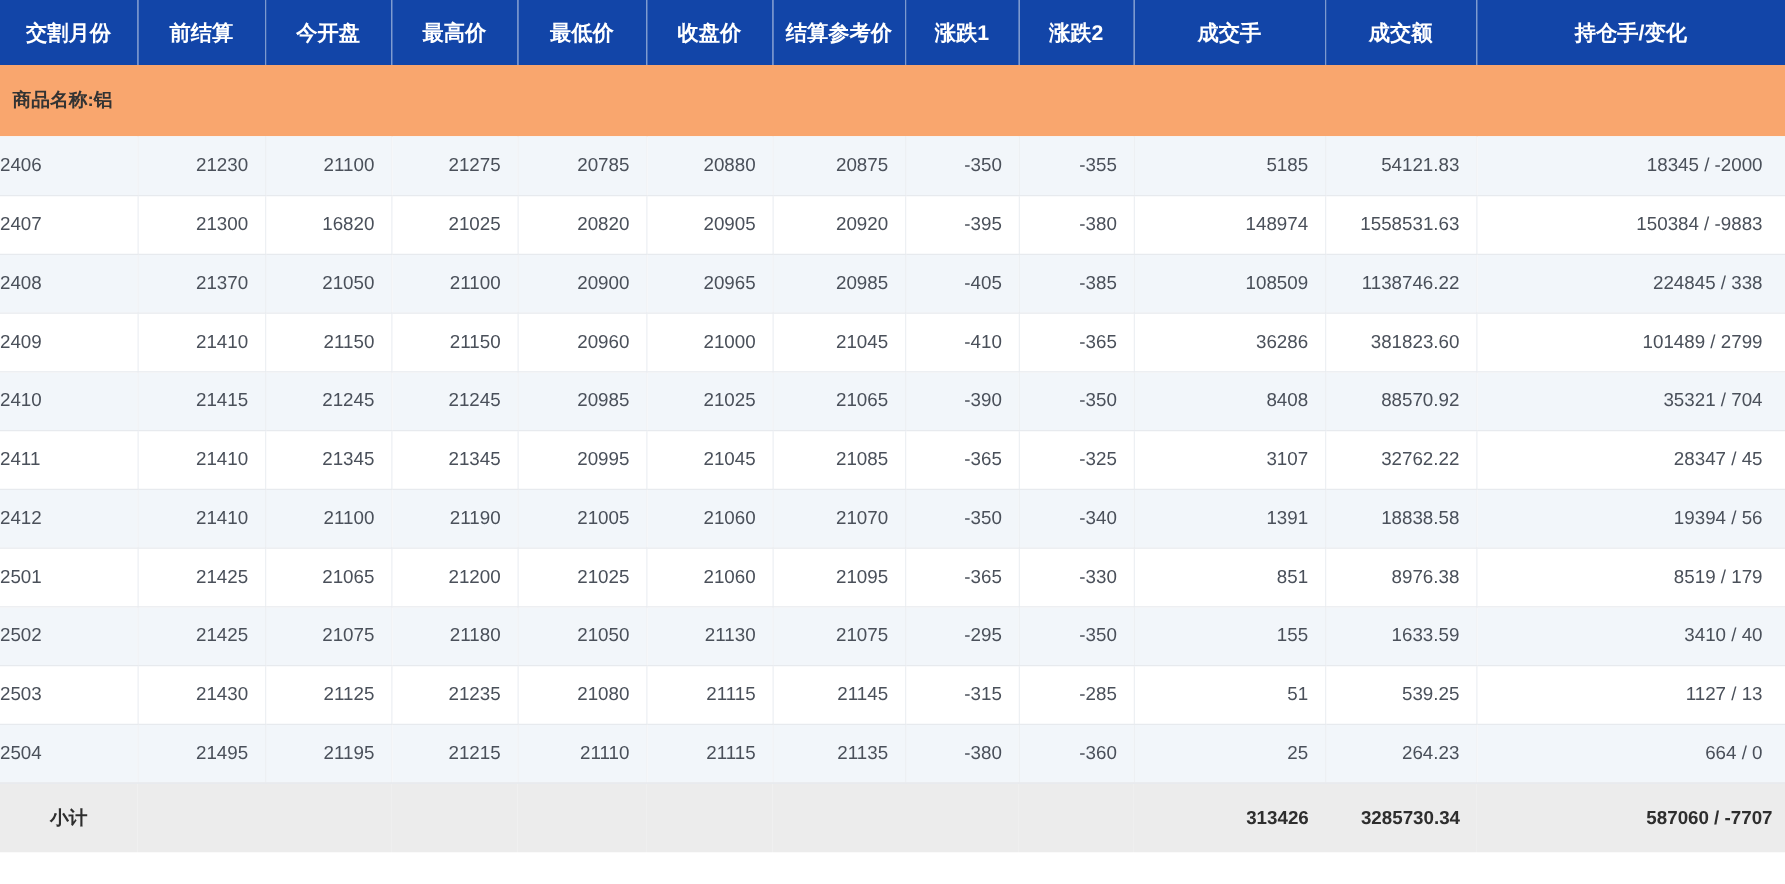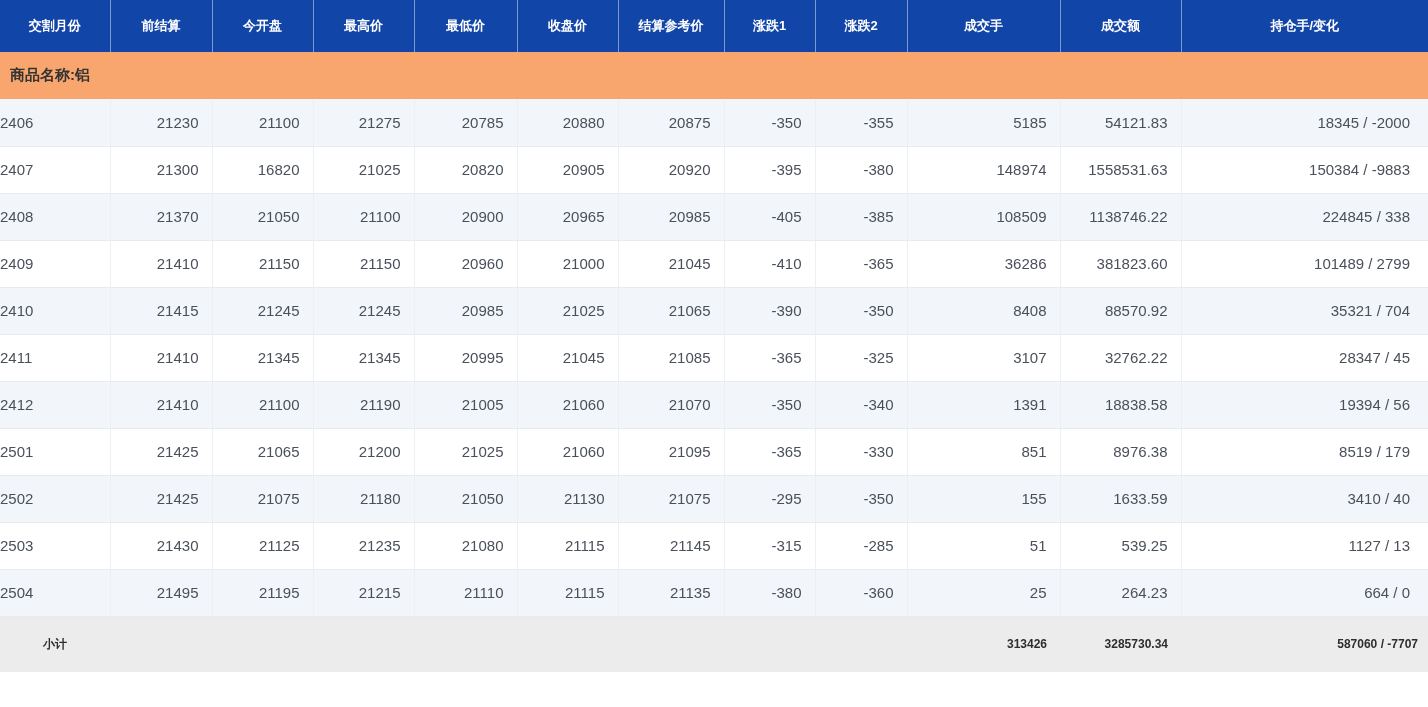--- a/index.html
+++ b/index.html
@@ -20,31 +20,31 @@
   table{
     width:1428px;
     table-layout:fixed;
     border-collapse:collapse;
   }
   
   thead th{
     height:52px;
     background:var(--header-bg);
     color:#ffffff;
-    font-size:13px;
+    font-size:17px;
     font-weight:bold;
     text-align:center;
     vertical-align:middle;
     border-right:1px solid rgba(255,255,255,0.45);
     padding:0;
   }
   thead th.last{border-right:none;}
   
   .group-row td{
-    height:47px;
+    height:57px;
     background:var(--group-bg);
     color:#333333;
     font-size:15px;
     font-weight:bold;
     text-align:left;
     vertical-align:middle;
     padding:0 0 0 10px;
     border:none;
   }
   
@@ -62,21 +62,21 @@
   }
   .data-row td.mon{}
   .data-row td.num{text-align:right;padding-right:13px;}
   .data-row td.last{border-right:none;padding-right:18px;}
   #rows-host .data-row:nth-child(odd) td{background:var(--stripe-bg);}
   
   .subtotal-row td{
     height:56px;
     background:var(--subtotal-bg);
     color:#2e2e2e;
-    font-size:12px;
+    font-size:15px;
     font-weight:bold;
     vertical-align:middle;
     padding:0;
     border:none;
     white-space:nowrap;
   }
   .subtotal-row td.sub-label{text-align:center;}
   .subtotal-row td.num{text-align:right;padding-right:13px;}
   .subtotal-row td.last{padding-right:10px;}
 </style>

